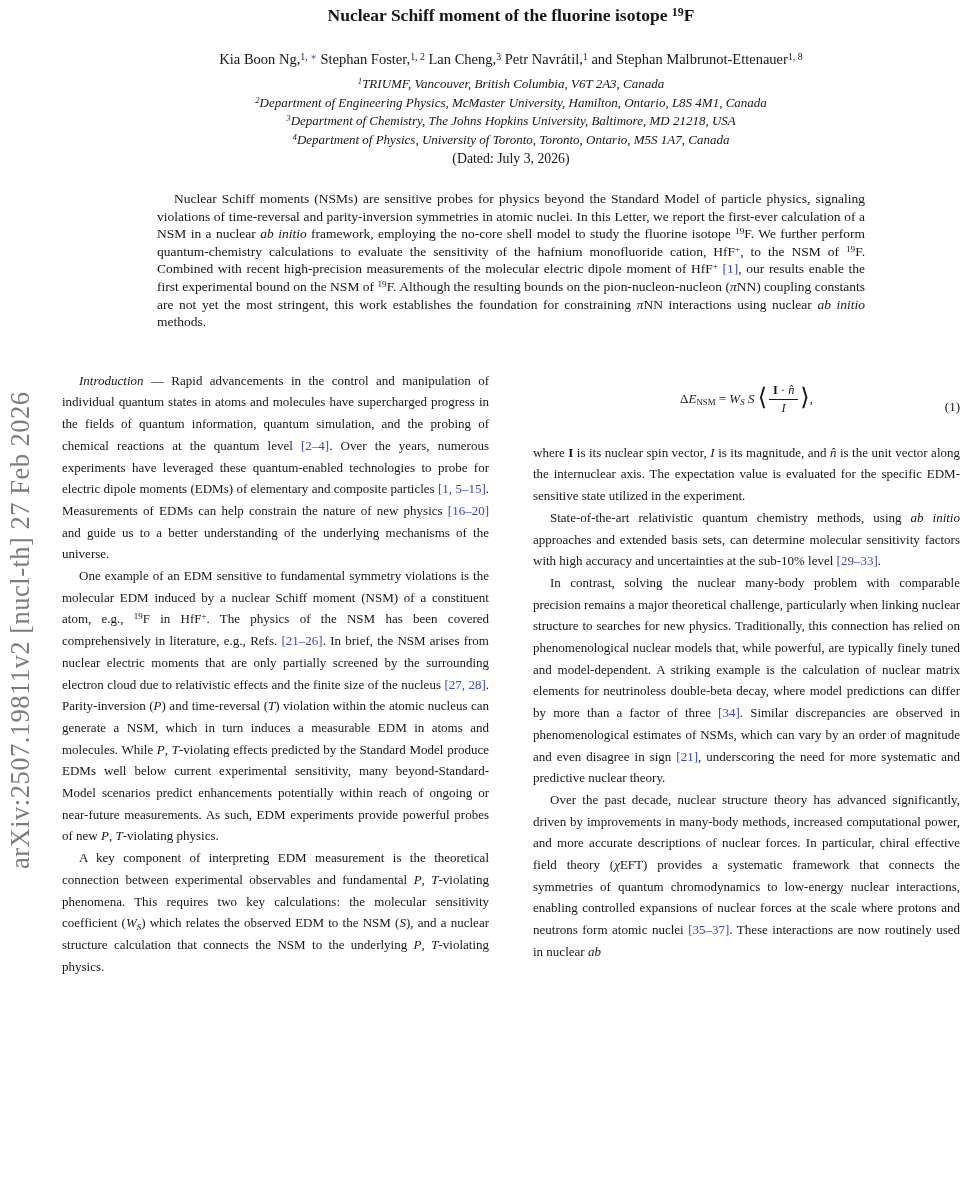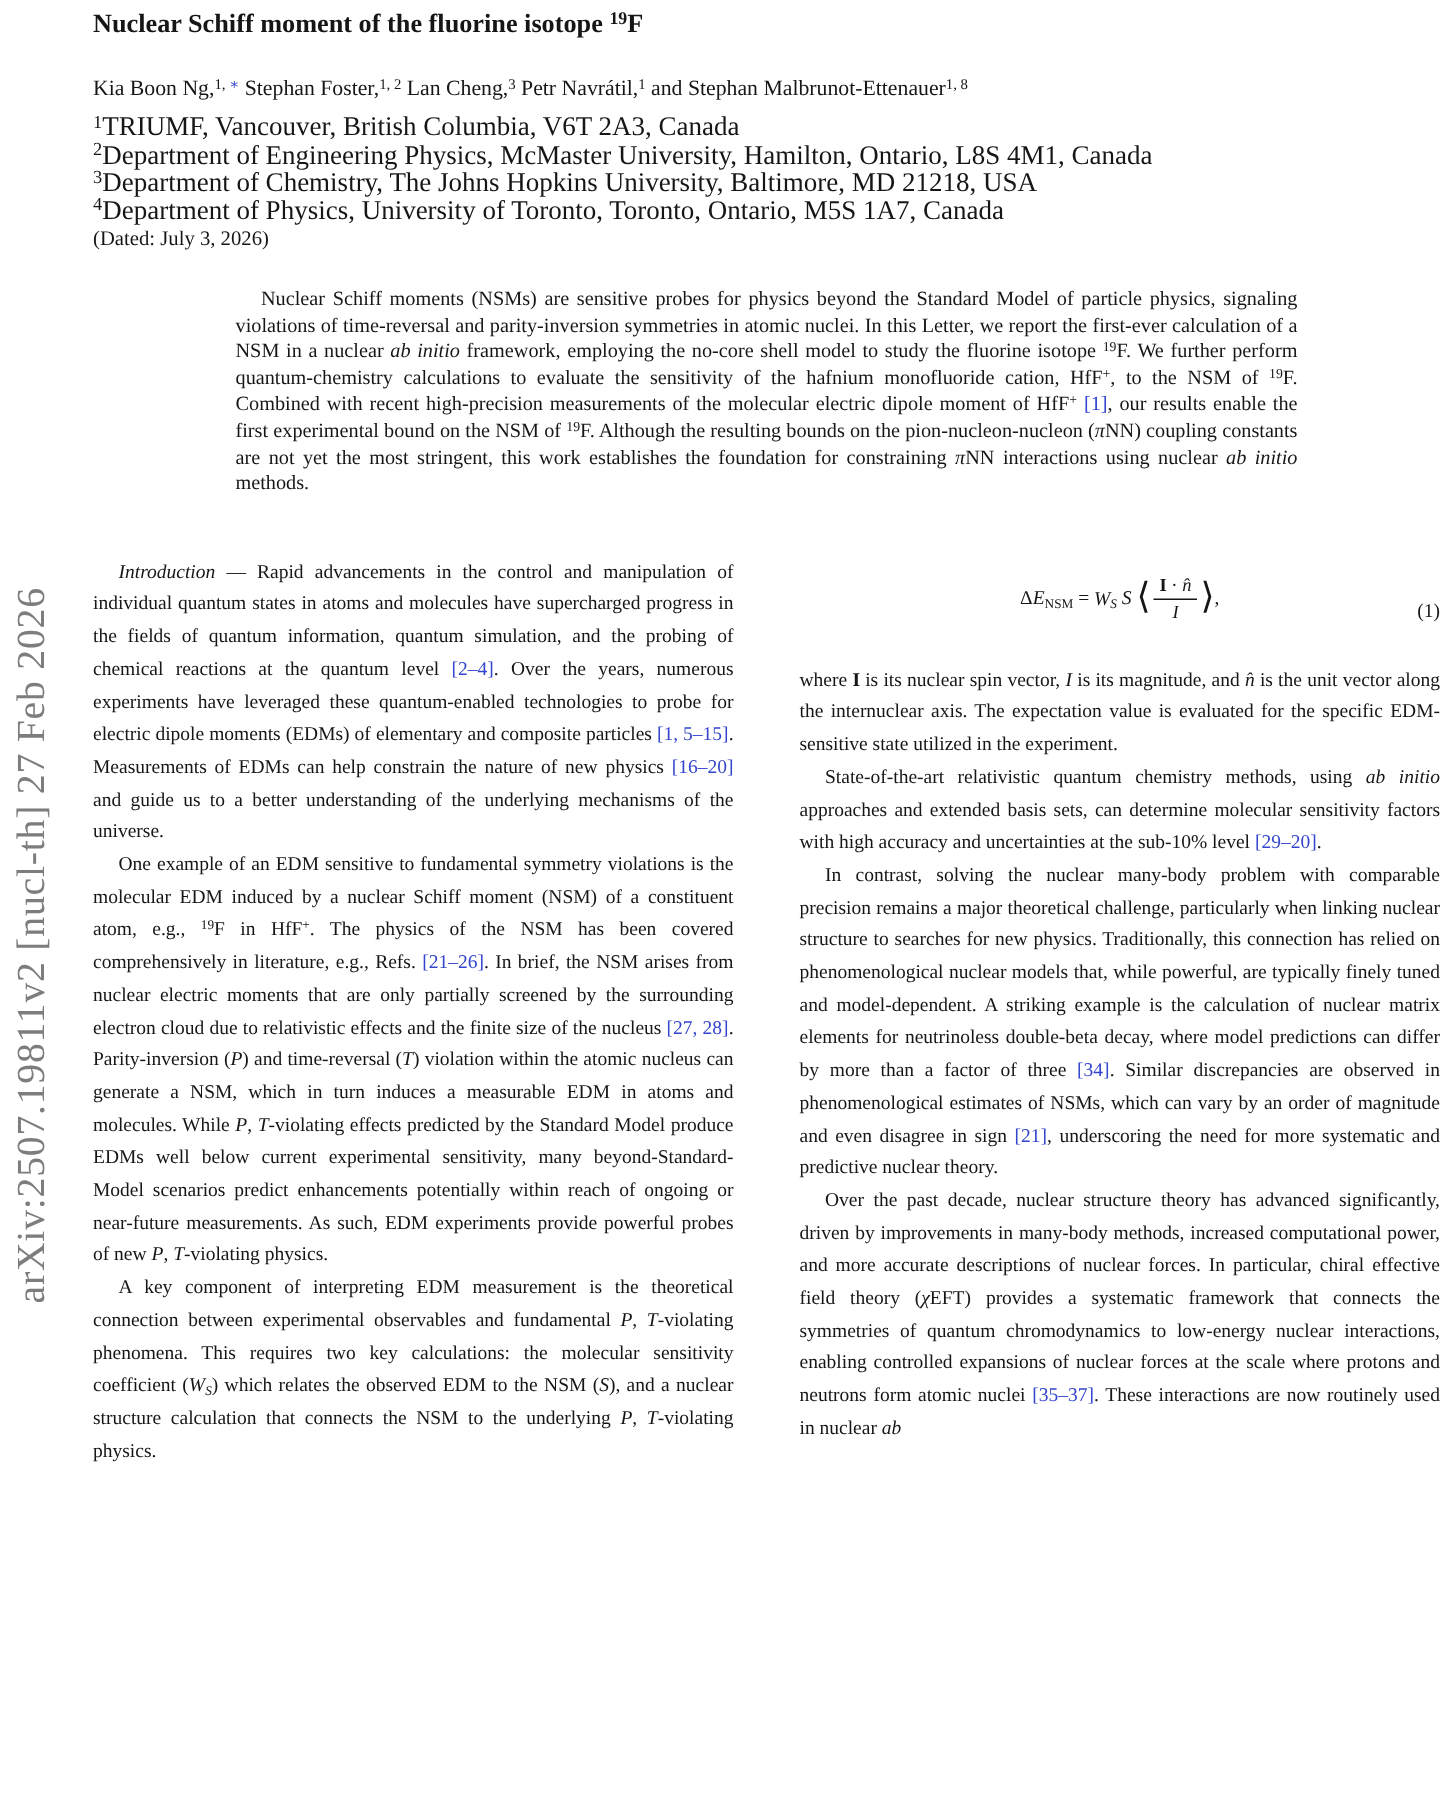--- a/index.html
+++ b/index.html
@@ -6,24 +6,24 @@
   html, body { margin: 0; padding: 0; }
   body {
     width: 969px; height: 1200px; overflow: hidden;
     background: #ffffff;
     color: var(--text, #161616);
     font-family: "Liberation Serif", "DejaVu Serif", serif;
   }
   .page { position: relative; width: 100%; height: 100%; padding: 2px 9px 0 62px; }
 
   
-  .head { text-align: left; }
+  .head { text-align: center; }
   .title { font-size: 17.5px; font-weight: bold; margin: 2px 0 0 0; line-height: 22px; }
   .authors { font-size: 14.5px; margin-top: 24px; line-height: 18px; }
-  .affils { font-size: 18px; margin-top: 7px; }
+  .affils { font-style: italic; font-size: 13px; margin-top: 7px; }
   .affil { line-height: 18.6px; }
   .dated { font-size: 13.8px; line-height: 18.6px; margin-top: 1px; }
 
   
   .abstract {
     width: 708px; margin: 21px auto 0 auto;
     font-size: 13.5px; line-height: 17.6px;
     text-align: justify; hyphens: auto; -webkit-hyphens: auto;
   }
   .abstract p { text-indent: 17px; margin: 0; }
@@ -93,19 +93,19 @@
       <p>One example of an EDM sensitive to fundamental symmetry violations is the molecular EDM induced by a nuclear Schiff moment (NSM) of a constituent atom, e.g., <sup>19</sup>F in HfF<sup>+</sup>. The physics of the NSM has been covered comprehensively in literature, e.g., Refs. <a class="cite">[21–26]</a>. In brief, the NSM arises from nuclear electric moments that are only partially screened by the surrounding electron cloud due to relativistic effects and the finite size of the nucleus <a class="cite">[27, 28]</a>. Parity-inversion (<span class="scr">P</span>) and time-reversal (<span class="scr">T</span>) violation within the atomic nucleus can generate a NSM, which in turn induces a measurable EDM in atoms and molecules. While <span class="scr">P</span>, <span class="scr">T</span>-violating effects predicted by the Standard Model produce EDMs well below current experimental sensitivity, many beyond-Standard-Model scenarios predict enhancements potentially within reach of ongoing or near-future measurements. As such, EDM experiments provide powerful probes of new <span class="scr">P</span>, <span class="scr">T</span>-violating physics.</p>
       <p>A key component of interpreting EDM measurement is the theoretical connection between experimental observables and fundamental <span class="scr">P</span>, <span class="scr">T</span>-violating phenomena. This requires two key calculations: the molecular sensitivity coefficient (<i>W<sub>S</sub></i>) which relates the observed EDM to the NSM (<i>S</i>), and a nuclear structure calculation that connects the NSM to the underlying <span class="scr">P</span>, <span class="scr">T</span>-violating physics.</p>
     </div>
 
     <div class="col">
       <div class="eq-row">
         <span class="eq-body">Δ<i>E</i><sub>NSM</sub> = <i>W<sub>S</sub></i> <i>S</i> <span class="lbr">⟨</span><span class="frac"><span class="fnum"><b>I</b> · <i>n̂</i></span><span class="fden"><i>I</i></span></span><span class="rbr">⟩</span>,</span>
         <span class="eq-num">(1)</span>
       </div>
       <p class="noindent">where <b>I</b> is its nuclear spin vector, <i>I</i> is its magnitude, and <i>n̂</i> is the unit vector along the internuclear axis. The expectation value is evaluated for the specific EDM-sensitive state utilized in the experiment.</p>
-      <p>State-of-the-art relativistic quantum chemistry methods, using <i>ab initio</i> approaches and extended basis sets, can determine molecular sensitivity factors with high accuracy and uncertainties at the sub-10% level <a class="cite">[29–20]</a>.</p>
+      <p>State-of-the-art relativistic quantum chemistry methods, using <i>ab initio</i> approaches and extended basis sets, can determine molecular sensitivity factors with high accuracy and uncertainties at the sub-10% level <a class="cite">[29–33]</a>.</p>
       <p>In contrast, solving the nuclear many-body problem with comparable precision remains a major theoretical challenge, particularly when linking nuclear structure to searches for new physics. Traditionally, this connection has relied on phenomenological nuclear models that, while powerful, are typically finely tuned and model-dependent. A striking example is the calculation of nuclear matrix elements for neutrinoless double-beta decay, where model predictions can differ by more than a factor of three <a class="cite">[34]</a>. Similar discrepancies are observed in phenomenological estimates of NSMs, which can vary by an order of magnitude and even disagree in sign <a class="cite">[21]</a>, underscoring the need for more systematic and predictive nuclear theory.</p>
       <p>Over the past decade, nuclear structure theory has advanced significantly, driven by improvements in many-body methods, increased computational power, and more accurate descriptions of nuclear forces. In particular, chiral effective field theory (<i>χ</i>EFT) provides a systematic framework that connects the symmetries of quantum chromodynamics to low-energy nuclear interactions, enabling controlled expansions of nuclear forces at the scale where protons and neutrons form atomic nuclei <a class="cite">[35–37]</a>. These interactions are now routinely used in nuclear <i>ab</i></p>
     </div>
 
   </div>
 </div>
 
 </body></html>

